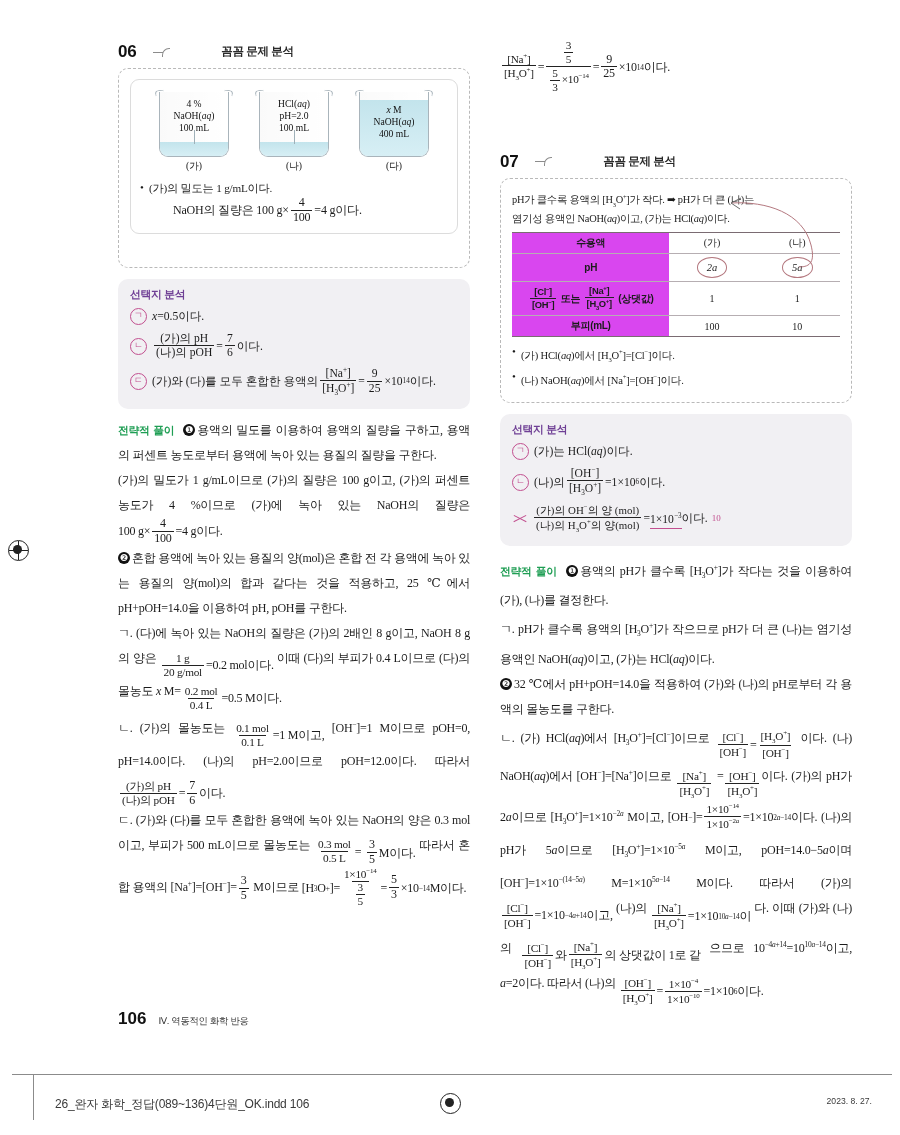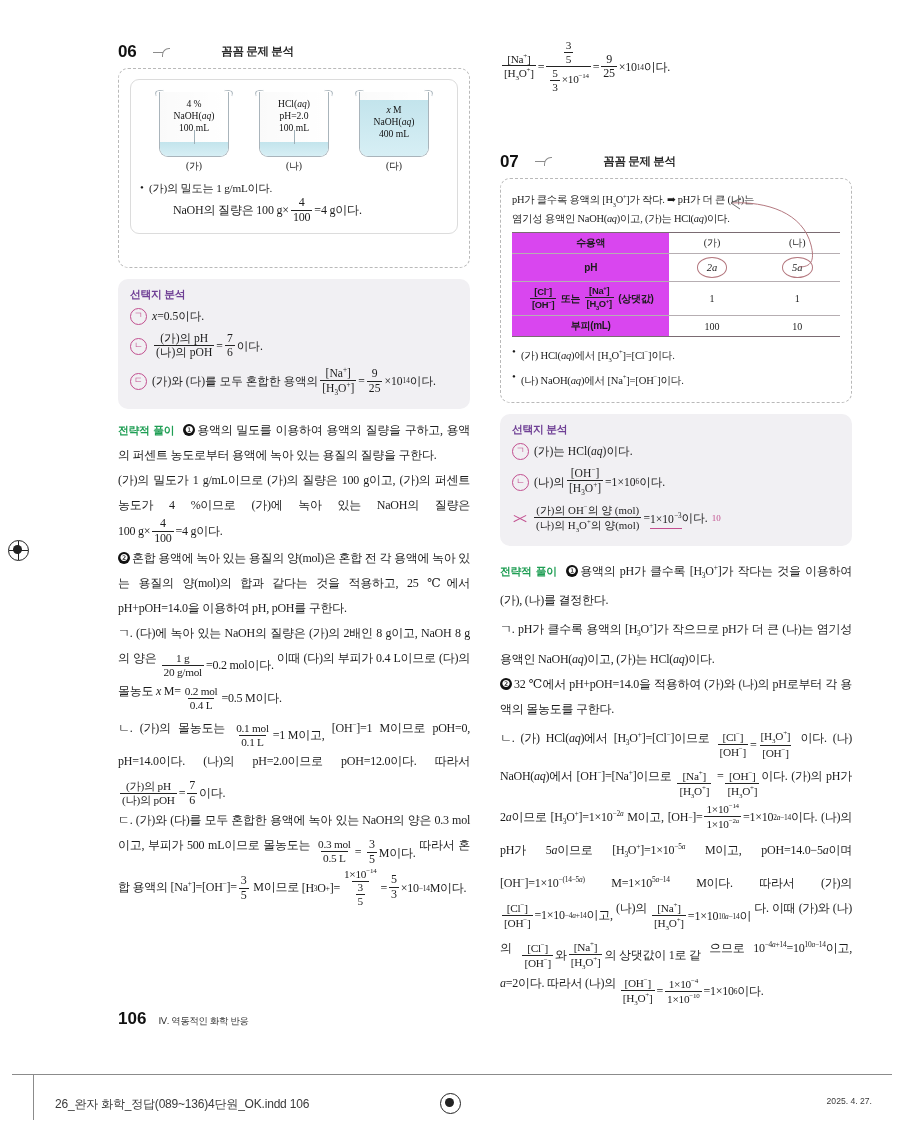--- a/index.html
+++ b/index.html
@@ -802,15 +802,15 @@
       </p>
     </div>
   </div>
 
   <div class="folio">
     <span class="folio-num">106</span>
     <span class="folio-txt">Ⅳ. 역동적인 화학 반응</span>
   </div>
 
   <div class="imprint-left">26_완자 화학_정답(089~136)4단원_OK.indd   106</div>
-  <div class="imprint-right">2025. 4. 27.</div>
+  <div class="imprint-right">2023. 8. 27.</div>
 
 </div>
 
 </body></html>

